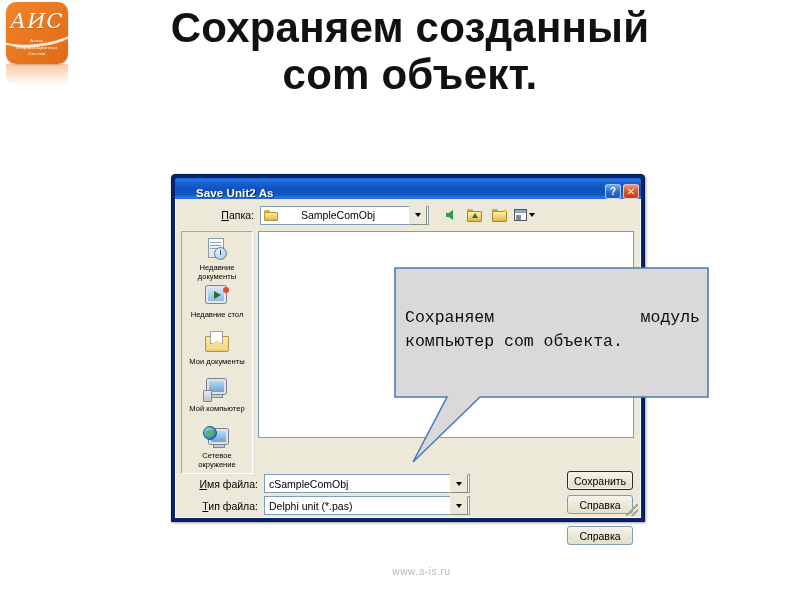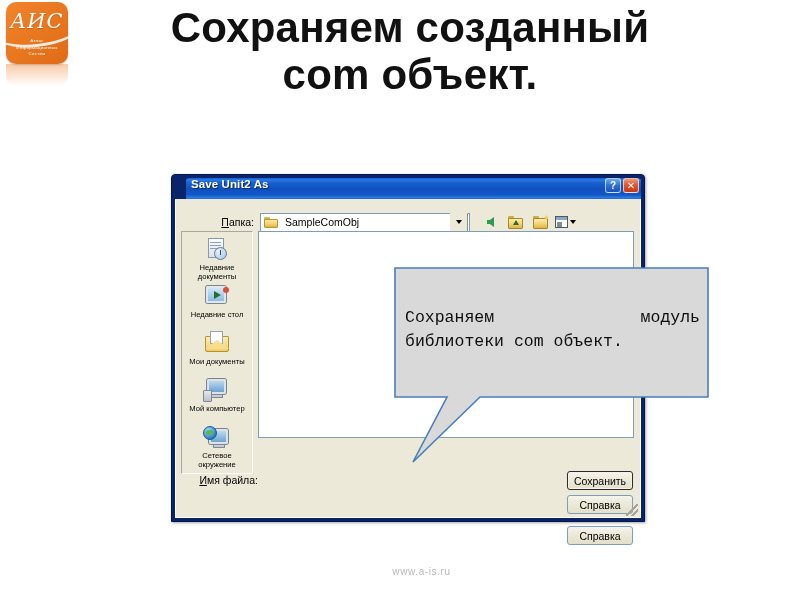--- a/index.html
+++ b/index.html
@@ -107,24 +107,23 @@
     border-radius: 4px 4px 0 0;
     padding: 3px;
     box-sizing: border-box;
     box-shadow: 1px 1px 3px rgba(0,0,0,.35);
   }
   .titlebar {
     height: 21px;
     background: linear-gradient(180deg,#0b5ed8 0%, #2a7ae9 9%, #1c63d2 20%, #0f50bf 52%, #1157c8 80%, #2f7ce4 95%, #1e63cd 100%);
     border-radius: 3px 3px 0 0;
     display: flex;
-    align-items: flex-start;
-    padding: 0 2px 0 5px;
-    box-sizing: border-box;
-    margin-left: 11px;
+    align-items: flex-end;
+    padding: 0 2px 0 21px;
+    box-sizing: border-box;
   }
   .titlebar .caption {
     flex: 1;
     color: #ffffff;
     font-size: 11.5px;
     font-weight: bold;
     letter-spacing: .1px;
     text-shadow: 1px 1px 1px rgba(0,0,0,.5);
     white-space: nowrap;
   }
@@ -155,21 +154,21 @@
     border: 1px solid #ffffff;
     border-top: none;
     box-sizing: border-box;
     position: relative;
   }
 
   
   .lookin {
     position: absolute;
     left: 0; right: 0;
-    top: 12px;
+    top: 5px;
     height: 22px;
     display: flex;
     align-items: center;
   }
   .lookin .lbl {
     width: 84px;
     text-align: right;
     padding-right: 6px;
     font-size: 10.5px;
     color: #000;
@@ -203,21 +202,21 @@
     align-items: center;
     justify-content: center;
     flex: 0 0 auto;
   }
   .caret-dn {
     width: 0; height: 0;
     border-left: 3.5px solid transparent;
     border-right: 3.5px solid transparent;
     border-top: 4px solid #000;
   }
-  .lookin .combo { width: 210px; }
+  .lookin .combo { width: 169px; gap: 16px; }
   .folder-ico {
     width: 14px; height: 11px;
     margin: 0 3px 0 3px;
     position: relative;
     flex: 0 0 auto;
   }
   .folder-ico::before {
     content: "";
     position: absolute;
     left: 0; top: 0;
@@ -690,22 +689,39 @@
         </span>
       </div>
     </div>
 
     <div class="filelist"></div>
 
     <div class="row row-name">
       <div class="lbl">
         <span class="underline">И</span><span>мя файла:</span>
       </div>
+      <div class="combo">
+        <span class="val">cSampleComObj</span>
+        <span class="arrow">
+            <span class="caret-dn"></span>
+          </span>
+      </div>
     </div>
 
+    <div class="row row-type">
+      <div class="lbl">
+        <span class="underline">Т</span><span>ип файла:</span>
+      </div>
+      <div class="combo">
+        <span class="val">Delphi unit (*.pas)</span>
+        <span class="arrow">
+            <span class="caret-dn"></span>
+          </span>
+      </div>
+    </div>
 
     <div class="btns">
       <div class="btn default">
         <span>Сохранить</span>
       </div>
       <div class="btn">
         <span>Справка</span>
       </div>
       <div class="btn help-btn">
         <span>Справка</span>
@@ -718,17 +734,17 @@
 
 <div class="callout-wrap">
   <svg class="callout-svg" width="325" height="210" viewBox="0 0 325 210">
     <path d="M5,6 L318,6 L318,135 L90,135 L23,200 L57,135 L5,135 Z" fill="#d9d9d9" stroke="#4a7ebb" stroke-width="1.6" stroke-linejoin="miter"></path>
   </svg>
   <div class="callout-text">
     <div class="l1">
       <span>Сохраняем</span>
       <span>модуль</span>
     </div>
-    <div>библиотеки com объект.</div>
+    <div>компьютер com объекта.</div>
   </div>
 </div>
 
 <div class="footer">www.a-is.ru</div>
 
 </body></html>

